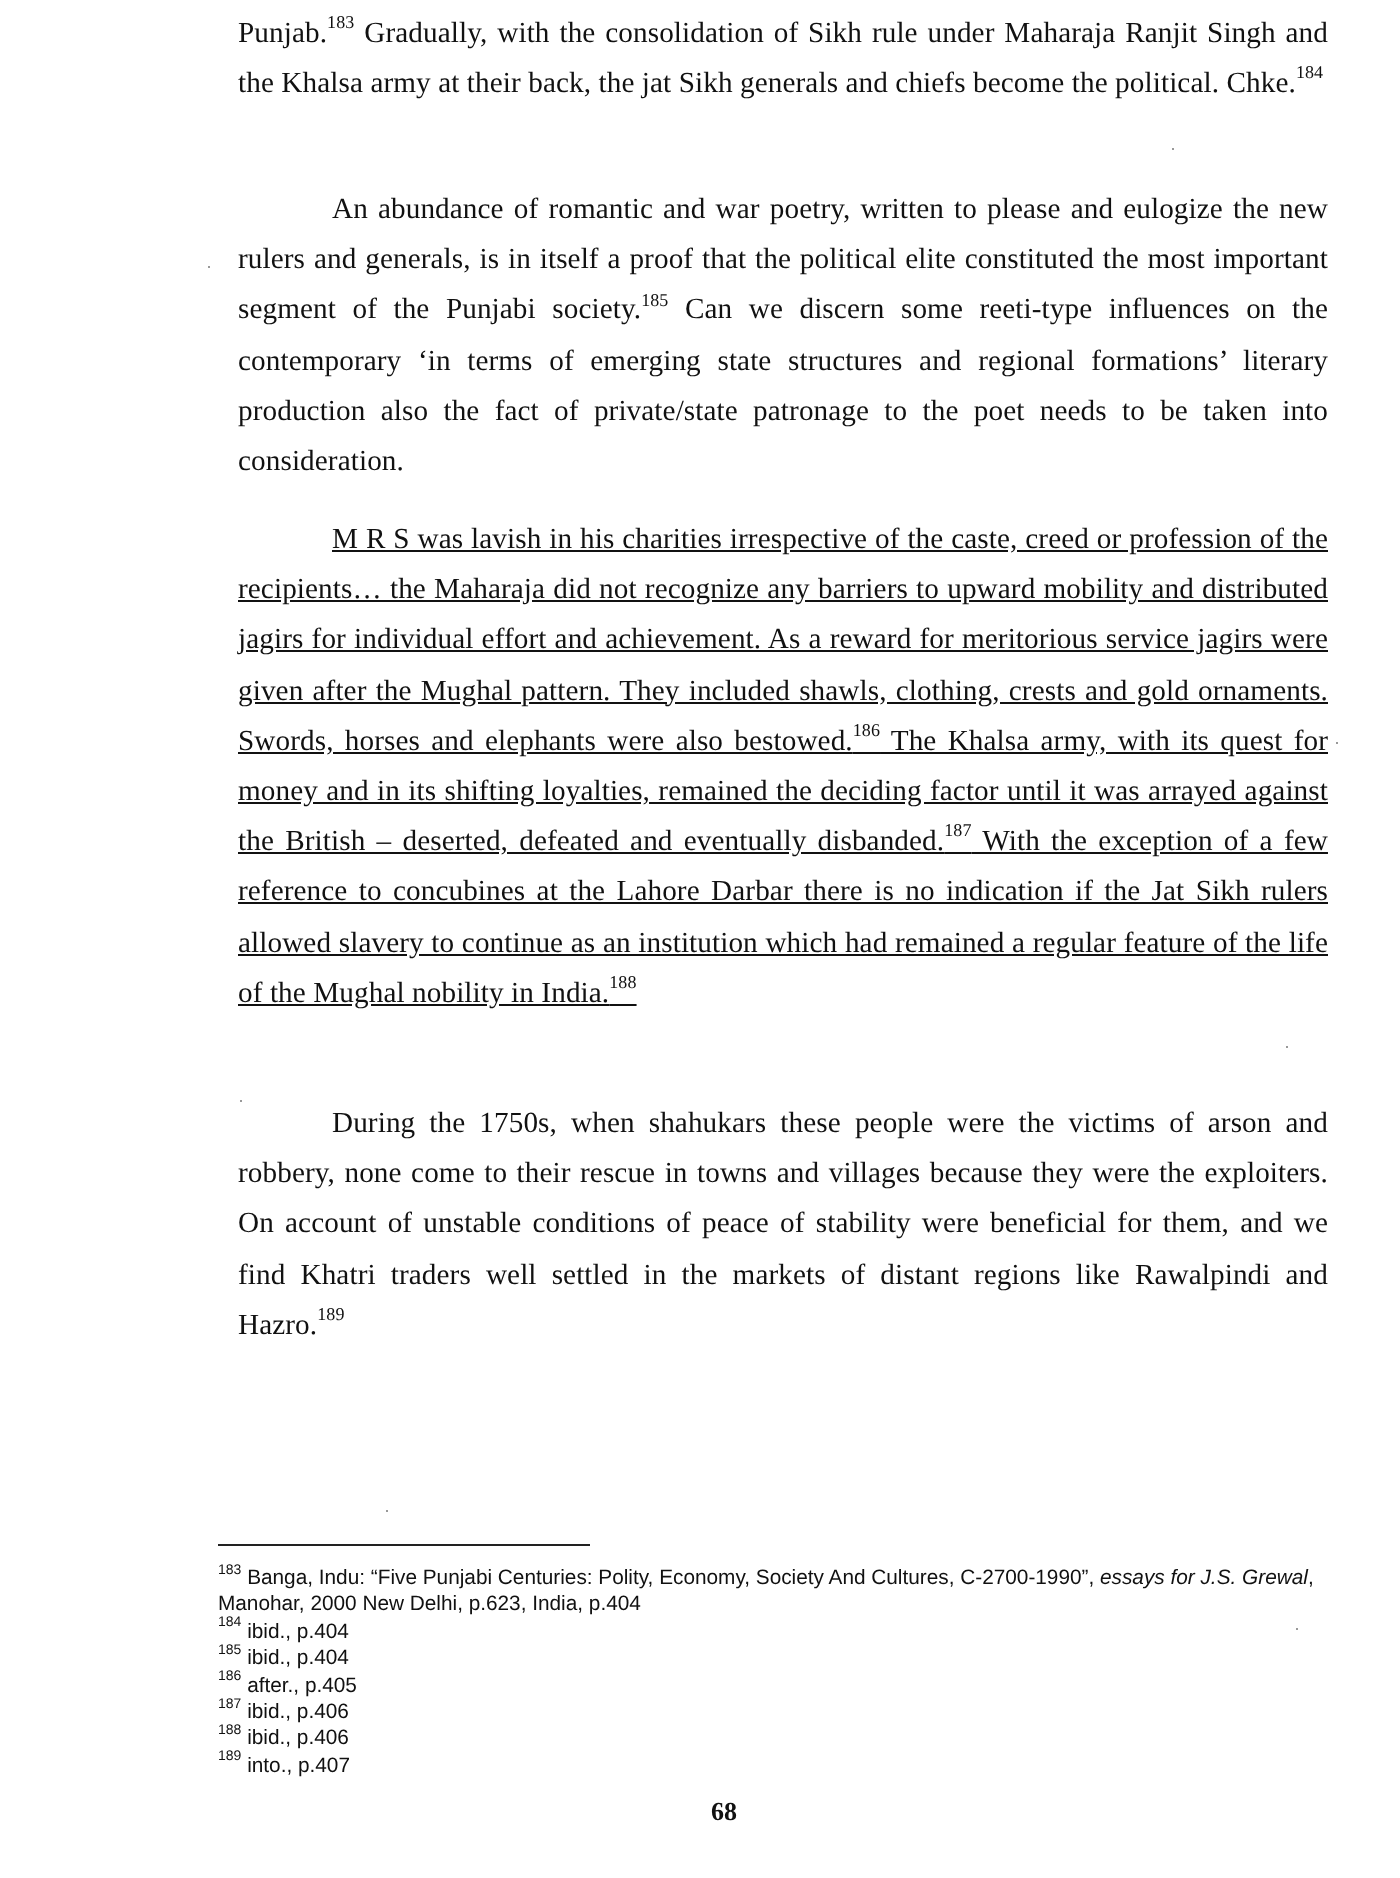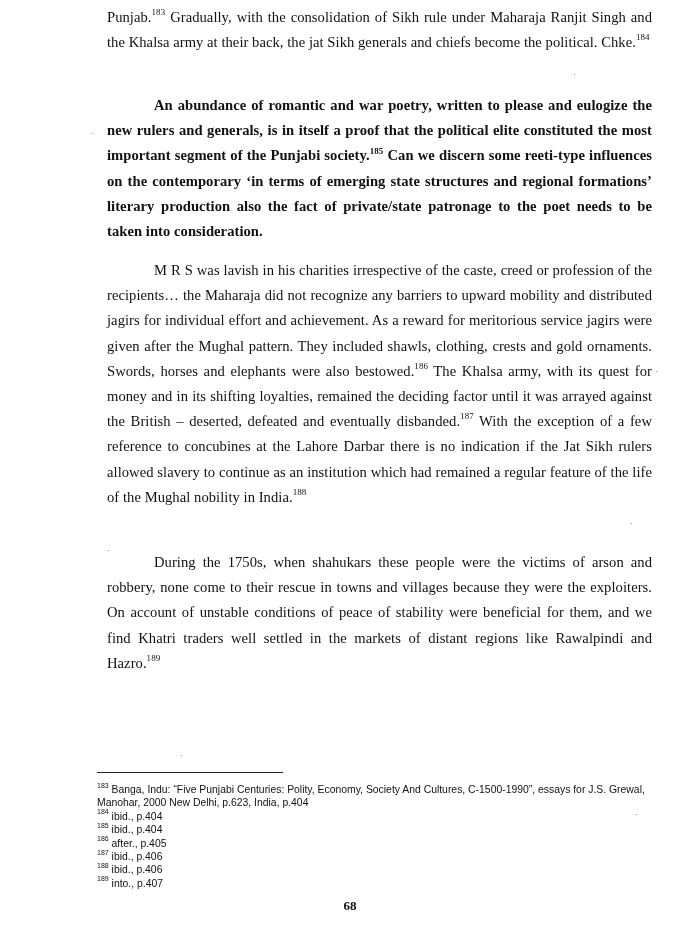--- a/index.html
+++ b/index.html
@@ -9,21 +9,21 @@
     }
     body {
       width: 700px;
       height: 939px;
       position: relative;
       overflow: hidden;
       color: #111111;
     }
     .page {
       position: absolute;
-      left: 0; top: 0;
+      left: 12px; top: 0;
       width: 644px;
       height: 939px;
     }
     .body-text {
       position: absolute;
       left: 107px;
       width: 545px;
       font-family: "Liberation Serif", serif;
       font-size: 14.6px;
       line-height: 25.2px;
@@ -37,22 +37,22 @@
       text-indent: 47px;
     }
     sup {
       font-size: 9px;
       line-height: 0;
       position: relative;
       top: -1px;
       vertical-align: super;
     }
     #para-0 { top: 5px; }
-    #para-1 { top: 93px; font-weight: bold; }
-    #para-2 { top: 258px; }
+    #para-1 { top: 93px; }
+    #para-2 { top: 258px; text-decoration: underline; }
     #para-3 { top: 550px; }
 
     .footnote-rule {
       position: absolute;
       left: 97px;
       top: 772px;
       width: 186px;
       height: 0;
       border-top: 1px solid #222;
     }
@@ -67,20 +67,21 @@
       color: #111;
     }
     .footnote {
       margin: 0;
     }
     .footnote sup {
       font-size: 7px;
       top: -1px;
     }
     .fn-italic {
+      font-style: italic;
     }
     .page-number {
       position: absolute;
       left: 0;
       width: 700px;
       top: 898px;
       text-align: center;
       font-family: "Liberation Serif", serif;
       font-weight: bold;
       font-size: 13px;
@@ -105,21 +106,21 @@
   <div class="body-text" id="para-2">
     <p class="indent"><span>M R S  was lavish in his charities irrespective of the caste, creed or profession of the recipients… the  Maharaja did not recognize any barriers to upward mobility and distributed jagirs for individual effort and achievement. As a reward for meritorious service jagirs were given after the Mughal pattern. They included shawls, clothing, crests and gold ornaments. Swords, horses and elephants were also bestowed.</span><sup>186</sup><span> The Khalsa army, with its quest for money and in its shifting loyalties, remained the deciding factor until it was arrayed against the British – deserted, defeated and eventually disbanded.</span><sup>187</sup><span> With the exception of a few reference to concubines at the Lahore Darbar there is no indication if the Jat Sikh rulers allowed slavery to continue as an institution which had remained a regular feature of the life of the Mughal nobility in India.</span><sup>188</sup></p>
   </div>
   <div class="body-text" id="para-3">
     <p class="indent"><span>During the 1750s, when shahukars these people were the victims of arson and robbery, none come to their rescue in towns and villages because they were the exploiters. On account of unstable conditions of peace of stability were beneficial for them, and we find Khatri traders well settled in the markets of distant regions like Rawalpindi and Hazro.</span><sup>189</sup></p>
   </div>
 
   <div class="footnote-rule"></div>
 
   <div class="footnotes">
-    <p class="footnote"><sup>183</sup><span> Banga, Indu: “Five Punjabi Centuries: Polity, Economy, Society And Cultures, C-1500-1990”, </span><span class="fn-italic">essays for J.S. Grewal</span><span>, Manohar, 2000 New Delhi, p.623, India, p.404</span></p>
+    <p class="footnote"><sup>183</sup><span> Banga, Indu: “Five Punjabi Centuries: Polity, Economy, Society And Cultures, C-2700-1990”, </span><span class="fn-italic">essays for J.S. Grewal</span><span>, Manohar, 2000 New Delhi, p.623, India, p.404</span></p>
     <p class="footnote"><sup>184</sup><span> ibid., p.404</span></p>
     <p class="footnote"><sup>185</sup><span> ibid., p.404</span></p>
     <p class="footnote"><sup>186</sup><span> after., p.405</span></p>
     <p class="footnote"><sup>187</sup><span> ibid., p.406</span></p>
     <p class="footnote"><sup>188</sup><span> ibid., p.406</span></p>
     <p class="footnote"><sup>189</sup><span> into., p.407</span></p>
   </div>
 
   <div class="page-number">68</div>
 

